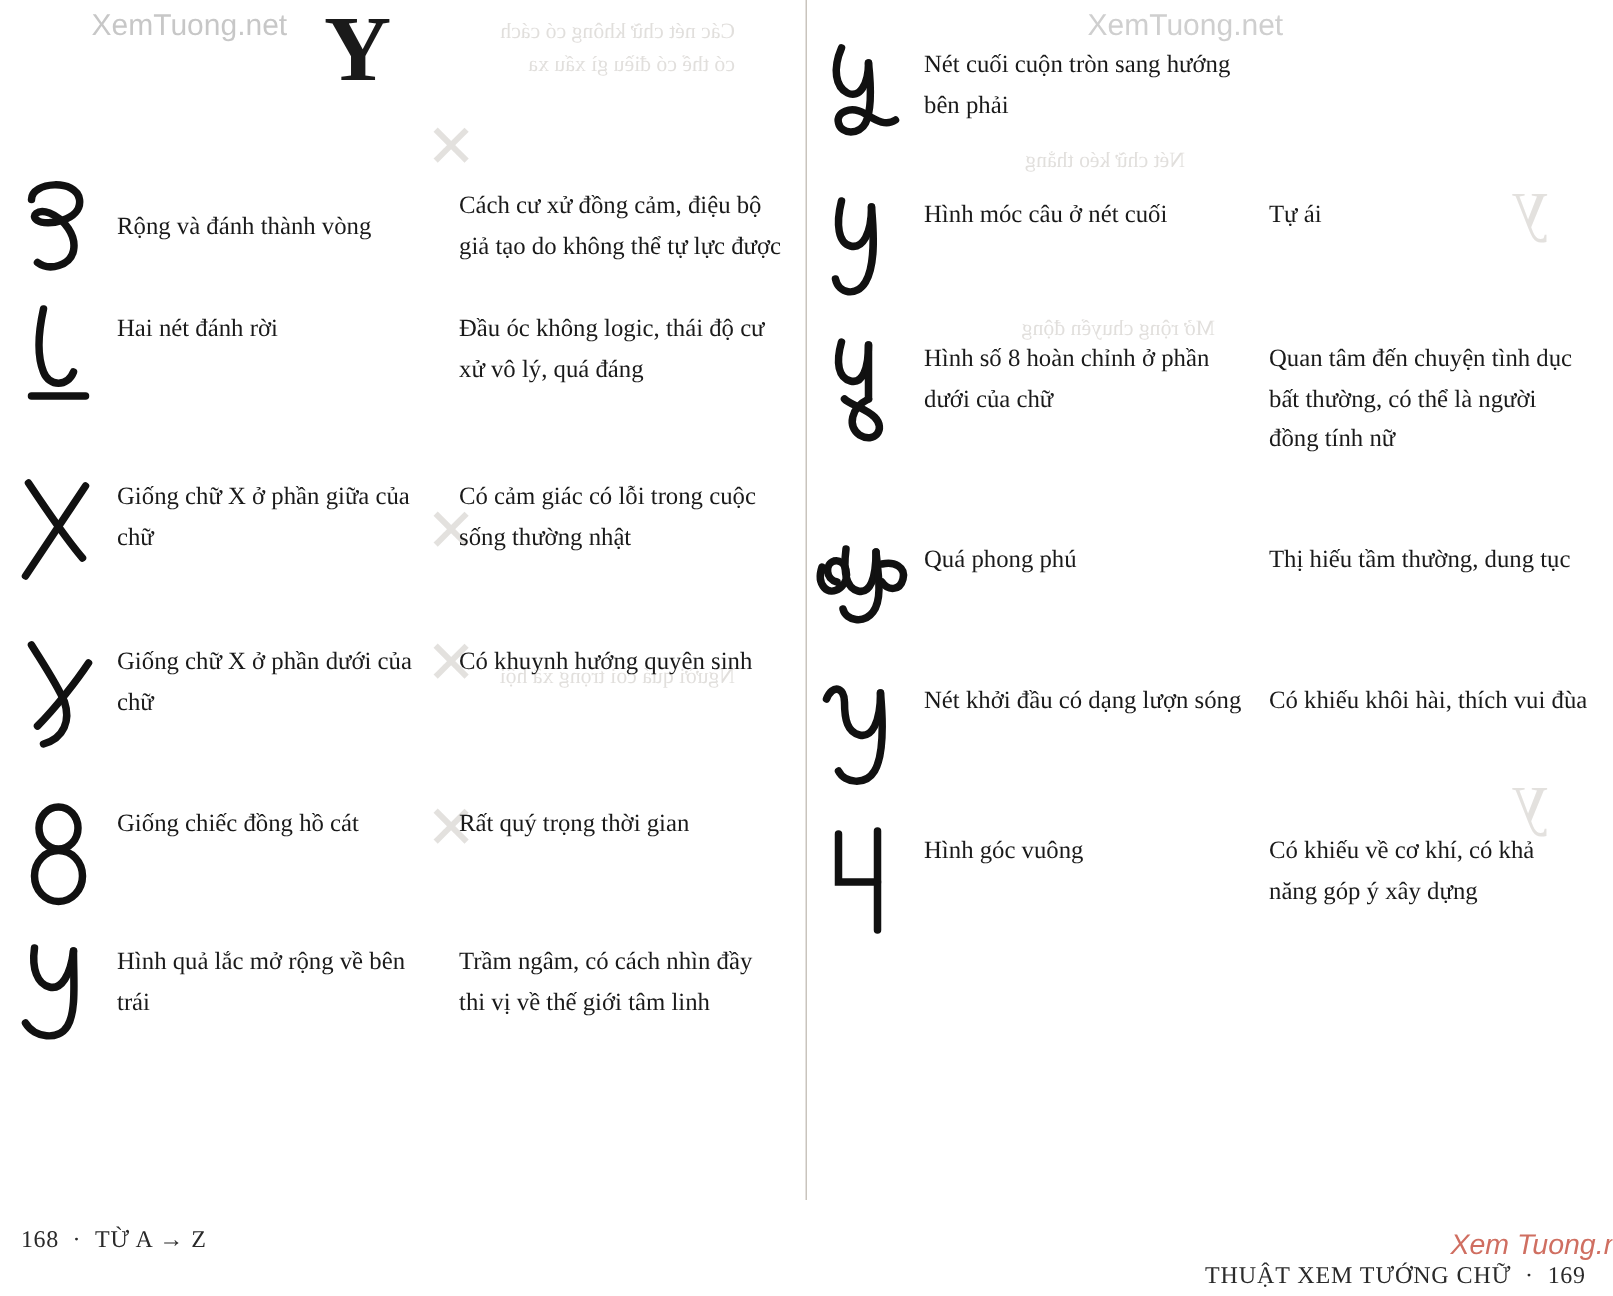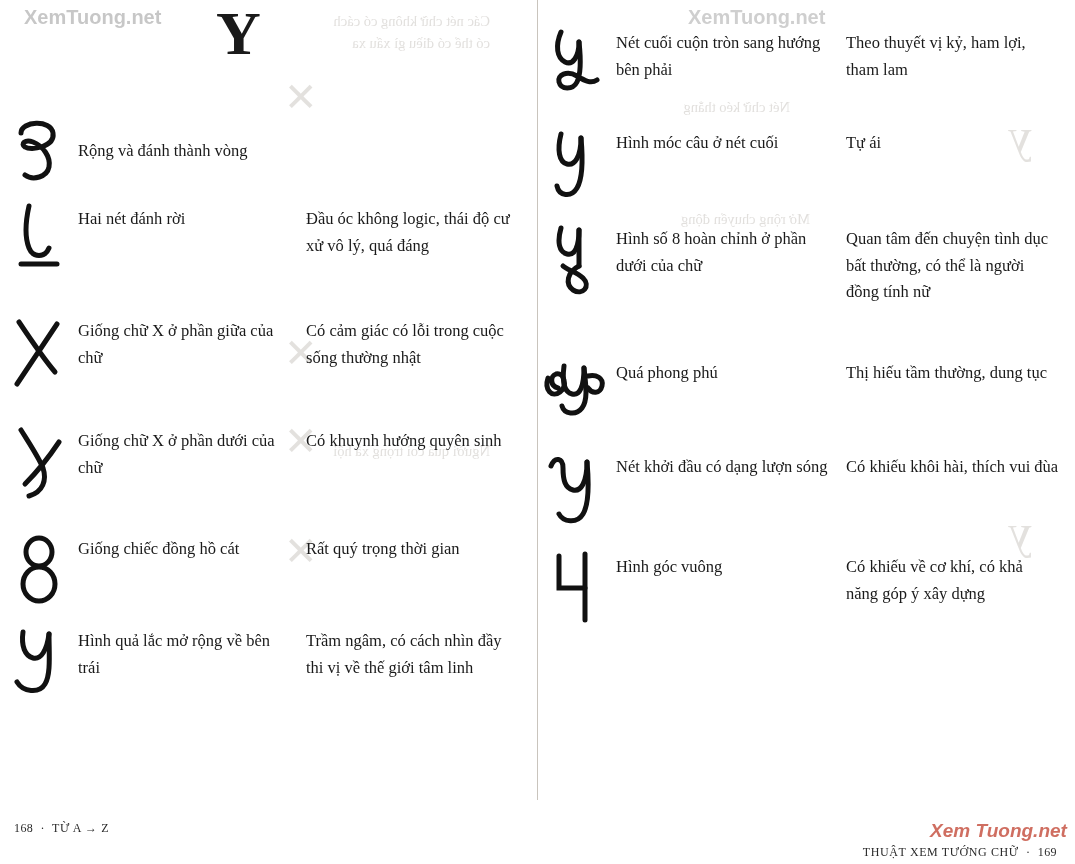--- a/index.html
+++ b/index.html
@@ -13,26 +13,27 @@
     position: relative;
     overflow: hidden;
     font-family: "Liberation Serif", serif;
     color: #1a1a1a;
   }
 
   
   .wm {
     position: absolute;
     font-family: "Liberation Sans", sans-serif;
-    font-weight: bold;
+    font-weight: normal;
     color: #9a9a9a;
     opacity: .55;
     white-space: nowrap;
     pointer-events: none;
     user-select: none;
+    margin-left: 37px;
   }
   .wm-left  { left: 24px;  top: 6px;  font-size: 20px; }
   .wm-right { left: 688px; top: 6px;  font-size: 20px; color:#a8a8a8; }
   .wm-bottom{ left: 930px; top: 820px; font-size: 19px; color:#c44b3a; opacity:.8;
               font-style: italic; }
 
   
   .ghost {
     position: absolute;
     color: #b9b4ae;
@@ -127,21 +128,21 @@
   }
   .page-left  .desc-cell { width: 218px; flex: 0 0 218px; }
   .page-left  .mean-cell { width: 220px; }
   .page-right .desc-cell { width: 220px; flex: 0 0 220px; }
   .page-right .mean-cell { width: 210px; }
 
   
   .footer {
     position: absolute;
     bottom: 28px;
-    font-size: 12px;
+    font-size: 16px;
     letter-spacing: .6px;
     color: #2a2a2a;
     font-family: "Liberation Serif", serif;
   }
   .footer-left  { left: 14px; }
   .footer-right { right: 18px; }
   .footer .pg { letter-spacing: .4px; }
 </style>
 </head>
 <body>
@@ -169,20 +170,21 @@
 
   <div class="rows rows-left">
 
     <div class="row" style="height:104px;align-items:center;">
       <div class="glyph-cell">
         <svg width="64" height="72" viewBox="0 0 64 72">
           <path d="M14 20 C14 8, 44 6, 46 20 C48 34, 24 38, 18 34 C13 31, 18 26, 26 29 C36 33, 44 44, 42 54 C40 64, 26 68, 18 62" fill="none" stroke="#111" stroke-width="5" stroke-linecap="round"></path>
         </svg>
       </div>
       <div class="desc-cell">Rộng và đánh thành vòng</div>
+      <div class="mean-cell">Cách cư xử đồng cảm, điệu bộ giả tạo do không thể tự lực được</div>
     </div>
 
     <div class="row" style="height:112px;">
       <div class="glyph-cell">
         <svg width="64" height="84" viewBox="0 0 64 84">
           <path d="M22 4 C18 22, 18 36, 22 46 C26 56, 38 56, 42 46" fill="none" stroke="#111" stroke-width="5" stroke-linecap="round"></path>
           <path d="M14 62 L50 62" fill="none" stroke="#111" stroke-width="5" stroke-linecap="round"></path>
         </svg>
       </div>
       <div class="desc-cell">Hai nét đánh rời</div>
@@ -247,21 +249,20 @@
   <div class="rows rows-right">
 
     <div class="row" style="height:100px;">
       <div class="glyph-cell">
         <svg width="64" height="72" viewBox="0 0 64 72">
           <path d="M16 6 C10 20, 12 32, 20 36 C28 40, 34 30, 34 16" fill="none" stroke="#111" stroke-width="5" stroke-linecap="round"></path>
           <path d="M34 16 C36 34, 36 48, 32 56 C28 64, 16 64, 14 56 C12 49, 22 44, 32 50 C40 55, 46 58, 52 54" fill="none" stroke="#111" stroke-width="5" stroke-linecap="round"></path>
         </svg>
       </div>
       <div class="desc-cell">Nét cuối cuộn tròn sang hướng bên phải</div>
-      <div class="mean-cell">Theo thuyết vị kỷ, ham lợi, tham lam</div>
     </div>
 
     <div class="row" style="height:96px;">
       <div class="glyph-cell">
         <svg width="64" height="76" viewBox="0 0 64 76">
           <path d="M16 8 C12 24, 14 36, 22 38 C30 40, 36 30, 36 12" fill="none" stroke="#111" stroke-width="5" stroke-linecap="round"></path>
           <path d="M36 12 C38 34, 38 52, 32 62 C26 72, 14 70, 12 60" fill="none" stroke="#111" stroke-width="5" stroke-linecap="round"></path>
         </svg>
       </div>
       <div class="desc-cell">Hình móc câu ở nét cuối</div>

